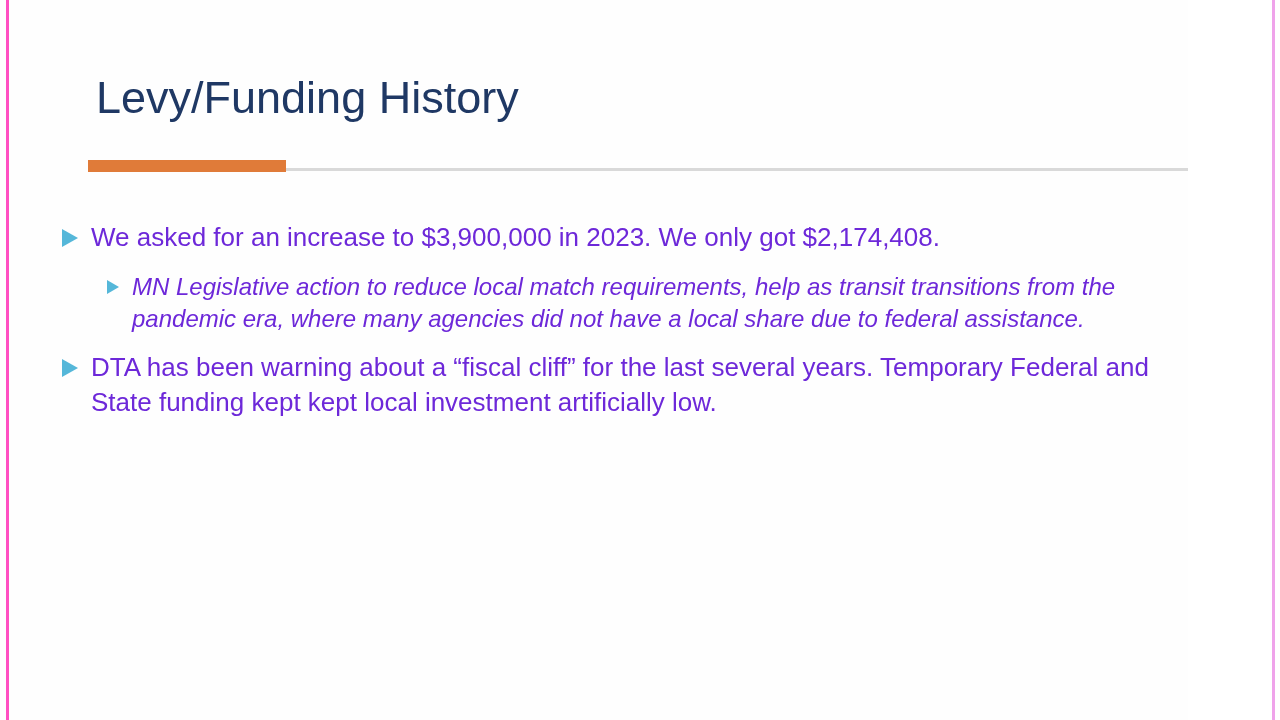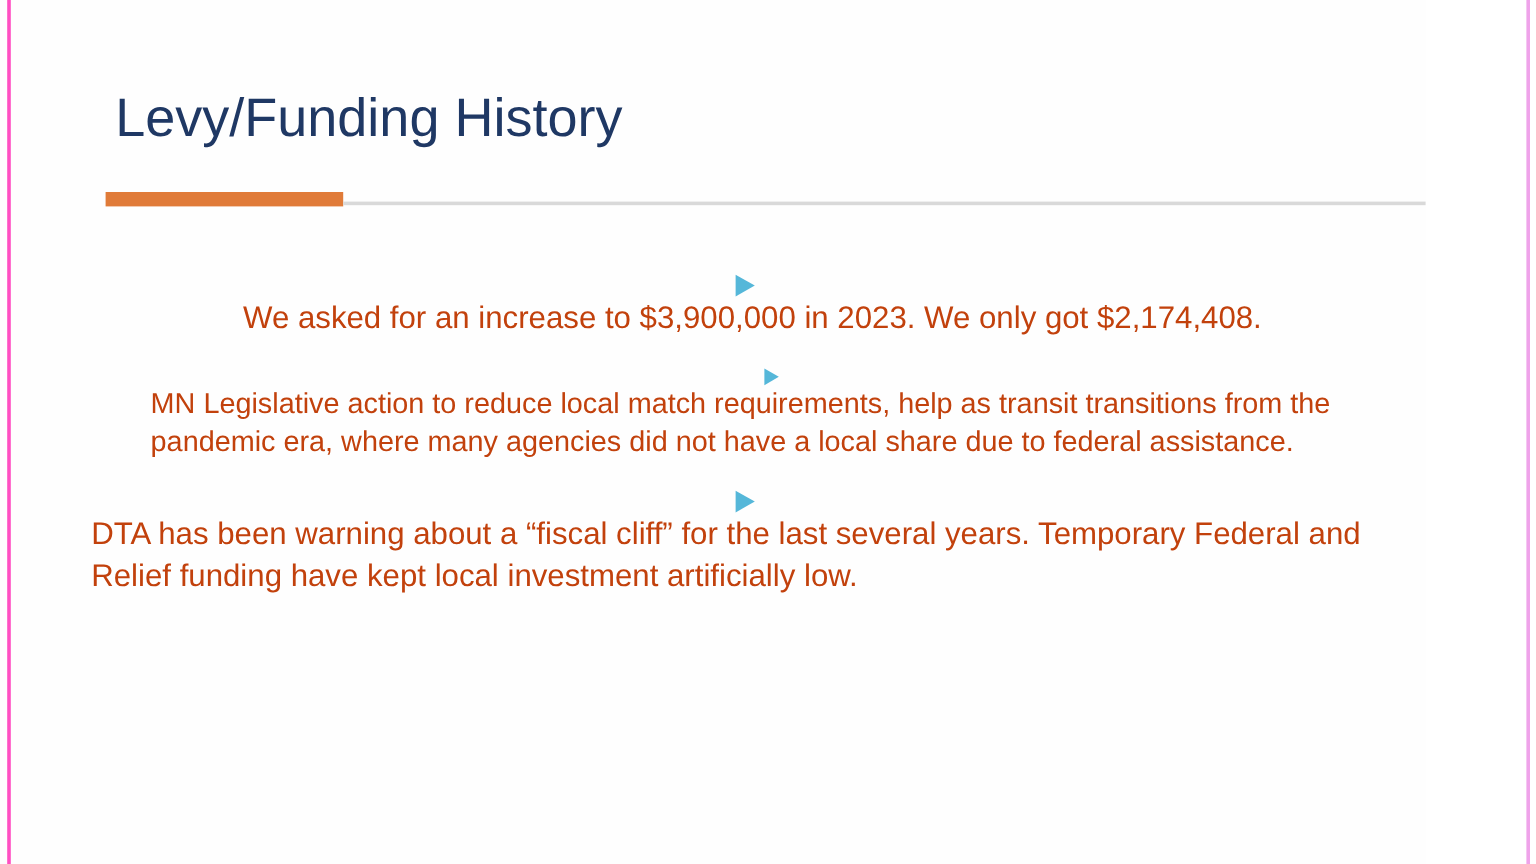--- a/index.html
+++ b/index.html
@@ -50,34 +50,34 @@
   
   .content {
     position: absolute;
     left: 62px; top: 220px;
     width: 1130px;
     display: flex;
     flex-direction: column;
   }
   .bullet {
     display: flex;
-    align-items: center;
-    color: #c2410c;
-    flex-direction: column;
+    align-items: flex-start;
+    color: #6d28d9;
   }
   .bullet.l1 {
     font-size: 26px;
     line-height: 35px;
     margin-bottom: 16px;
   }
   .bullet.l2 {
     font-size: 24px;
     line-height: 32px;
     margin-left: 45px;
     margin-bottom: 15px;
+    font-style: italic;
   }
   .tri {
     flex: 0 0 auto;
     width: 0; height: 0;
     border-style: solid;
   }
   .bullet.l1 .tri {
     margin-top: 9px;
     margin-right: 13px;
     border-width: 9px 0 9px 16px;
@@ -115,17 +115,17 @@
 
 
     <div class="bullet l2">
       <span class="tri"></span>
       <span class="txt">MN Legislative action to reduce local match requirements, help as transit transitions from the pandemic era, where many agencies did not have a local share due to federal assistance.</span>
     </div>
 
 
     <div class="bullet l1">
       <span class="tri"></span>
-      <span class="txt">DTA has been warning about a “fiscal cliff” for the last several years. Temporary Federal and Relief funding have kept local investment artificially low.</span>
+      <span class="txt">DTA has been warning about a “fiscal cliff” for the last several years. Temporary Federal and State funding kept kept local investment artificially low.</span>
     </div>
 
   </div>
 </div>
 
 </body></html>

